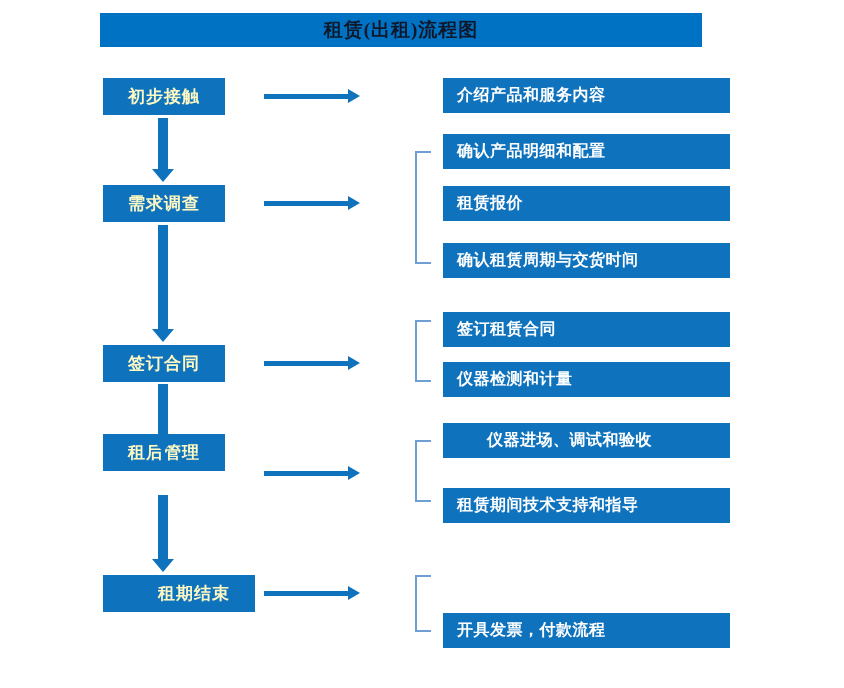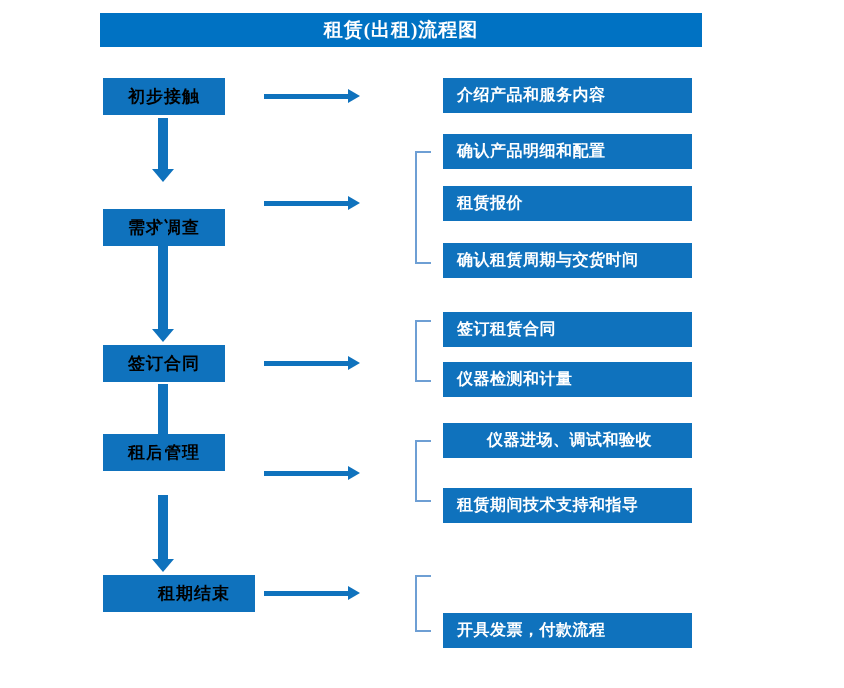--- a/index.html
+++ b/index.html
@@ -21,52 +21,52 @@
   }
 
   
   .title-bar {
     position: absolute;
     left: 100px;
     top: 13px;
     width: 602px;
     height: 34px;
     background: #0072c3;
-    color: #ffffff;
+    color: #0f172a;
     font-size: 19px;
     font-weight: bold;
     letter-spacing: 1px;
     display: flex;
     align-items: center;
     justify-content: center;
     white-space: nowrap;
   }
 
   
   .stage-box {
     position: absolute;
     left: 103px;
     width: 122px;
     height: 37px;
     background: #0f72bd;
-    color: #000000;
+    color: #fef9c3;
     font-size: 17px;
     font-weight: bold;
     letter-spacing: 1px;
     display: flex;
     align-items: center;
     justify-content: center;
     white-space: nowrap;
   }
 
   
   .detail-box {
     position: absolute;
     left: 443px;
-    width: 249px;
+    width: 287px;
     height: 35px;
     background: #0f72bd;
     color: #ffffff;
     font-size: 16px;
     font-weight: bold;
     letter-spacing: 0.5px;
     display: flex;
     align-items: center;
     white-space: nowrap;
     padding-left: 14px;
@@ -135,21 +135,21 @@
 </style>
 </head>
 <body>
 
 <div id="canvas">
 
   <div class="title-bar">租赁(出租)流程图</div>
 
   <div class="stage-box" style="top:78px;">初步接触</div>
 
-  <div class="stage-box" style="top:185px;margin-top:24px;">需求调查</div>
+  <div class="stage-box" style="top:185px;">需求调查</div>
 
   <div class="stage-box" style="top:345px;">签订合同</div>
 
   <div class="stage-box" style="top:434px;">租后管理</div>
 
   <div class="stage-box" style="top:575px;padding-left:30px;">租期结束</div>
 
   <div class="v-arrow" style="top:118px; height:64px;">
     <div class="shaft" style="height:51px;"></div>
     <div class="head" style="top:51px;"></div>

